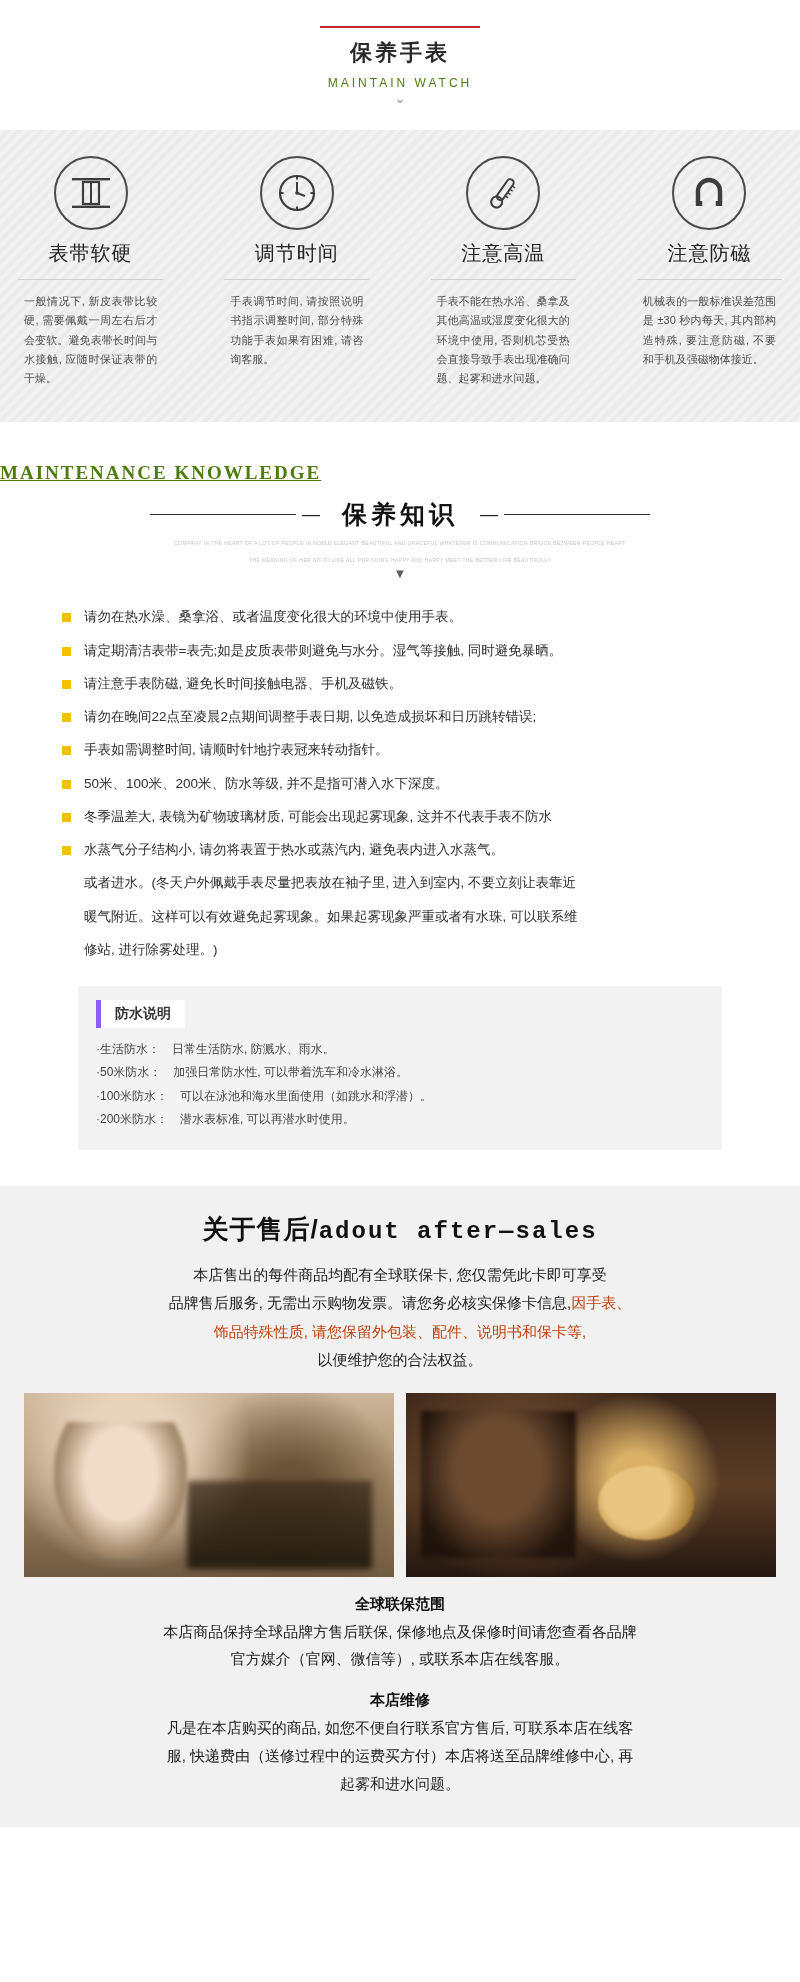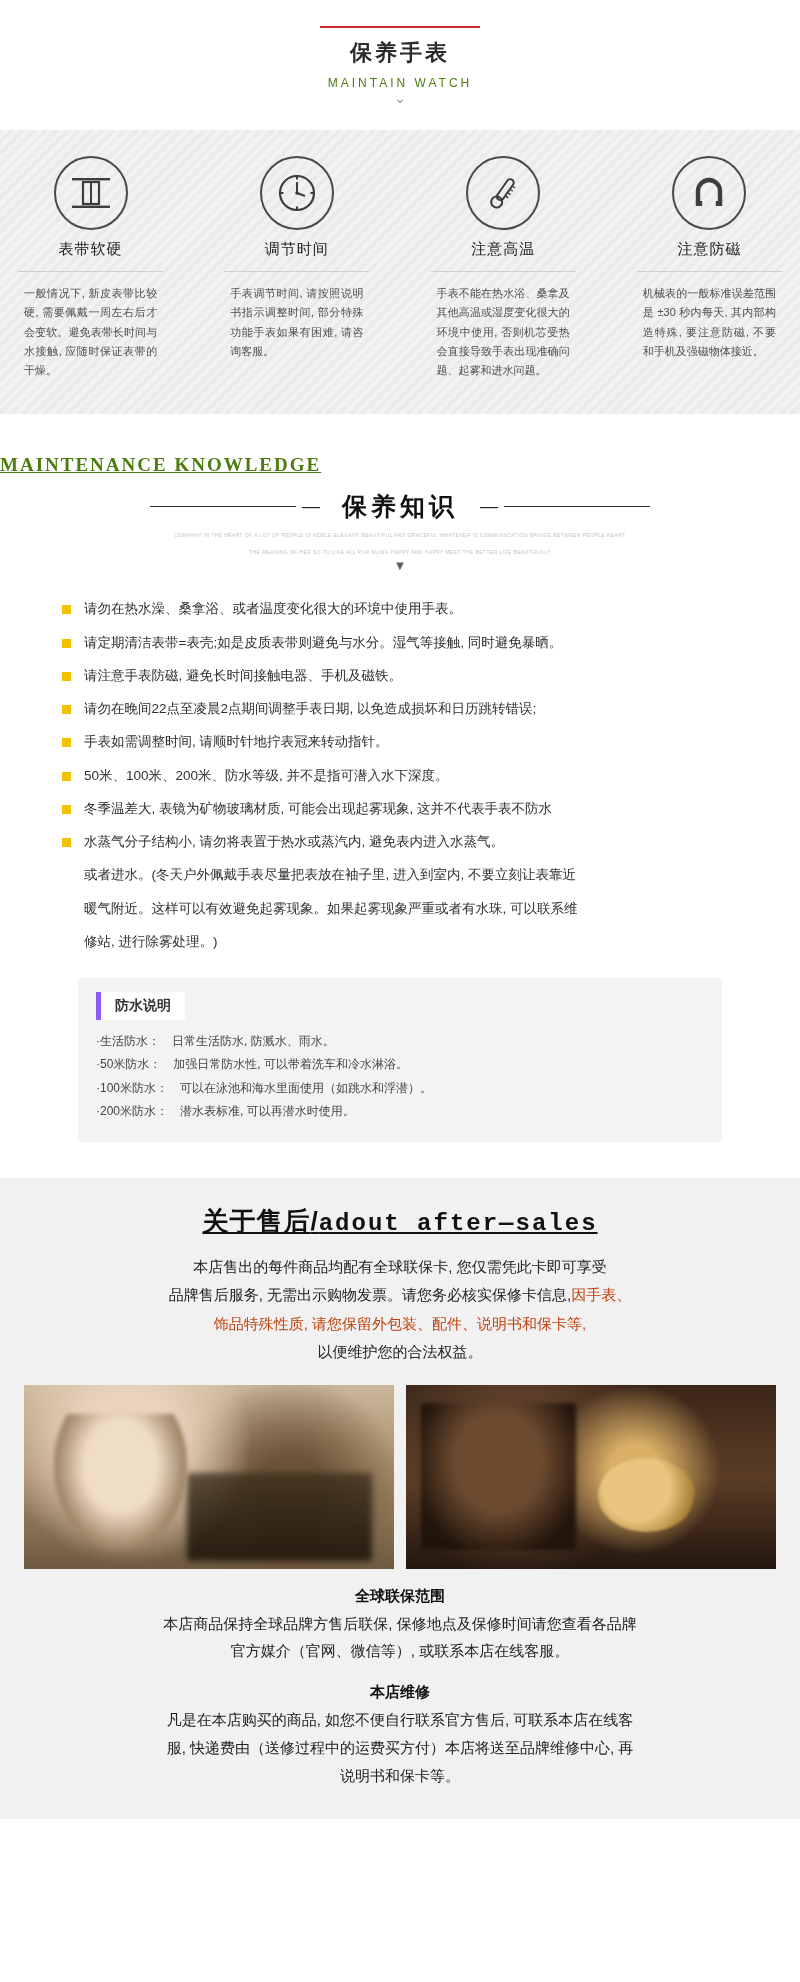--- a/index.html
+++ b/index.html
@@ -68,21 +68,21 @@
     height: 74px;
     margin: 0 auto 10px auto;
     border: 2px solid #4a4a4a;
     border-radius: 50%;
     display: flex;
     align-items: center;
     justify-content: center;
   }
   .card-icon svg { display: block; }
   .card-title {
-    font-size: 15px;
+    font-size: 20px;
     color: #222;
     margin-bottom: 12px;
     letter-spacing: 1px;
   }
   .card-sep {
     width: 100%;
     height: 1px;
     background: #cfcfcf;
     margin: 0 auto 12px auto;
   }
@@ -192,21 +192,20 @@
     margin-top: 26px;
     background: #f1f1f1;
     padding: 26px 24px 30px 24px;
   }
   .as-title {
     text-align: center;
     font-size: 26px;
     font-weight: bold;
     color: #111;
     letter-spacing: 1px;
-    text-decoration: underline;
   }
   .as-title .en { font-family: "Liberation Mono", monospace; font-size: 24px; letter-spacing: 2px; }
   .as-para {
     margin: 14px 10px 0 10px;
     font-size: 15px;
     line-height: 1.9;
     color: #222;
     text-align: center;
     text-indent: 0;
   }
@@ -452,15 +451,15 @@
   <div class="as-sub">全球联保范围</div>
   <div class="as-body">
     <span>本店商品保持全球品牌方售后联保, 保修地点及保修时间请您查看各品牌</span><br>
     <span>官方媒介（官网、微信等）, 或联系本店在线客服。</span>
   </div>
 
   <div class="as-sub">本店维修</div>
   <div class="as-body">
     <span>凡是在本店购买的商品, 如您不便自行联系官方售后, 可联系本店在线客</span><br>
     <span>服, 快递费由（送修过程中的运费买方付）本店将送至品牌维修中心, 再</span><br>
-    <span>说明书和保卡等。</span>
+    <span>起雾和进水问题。</span>
   </div>
 </div>
 
 </body></html>

